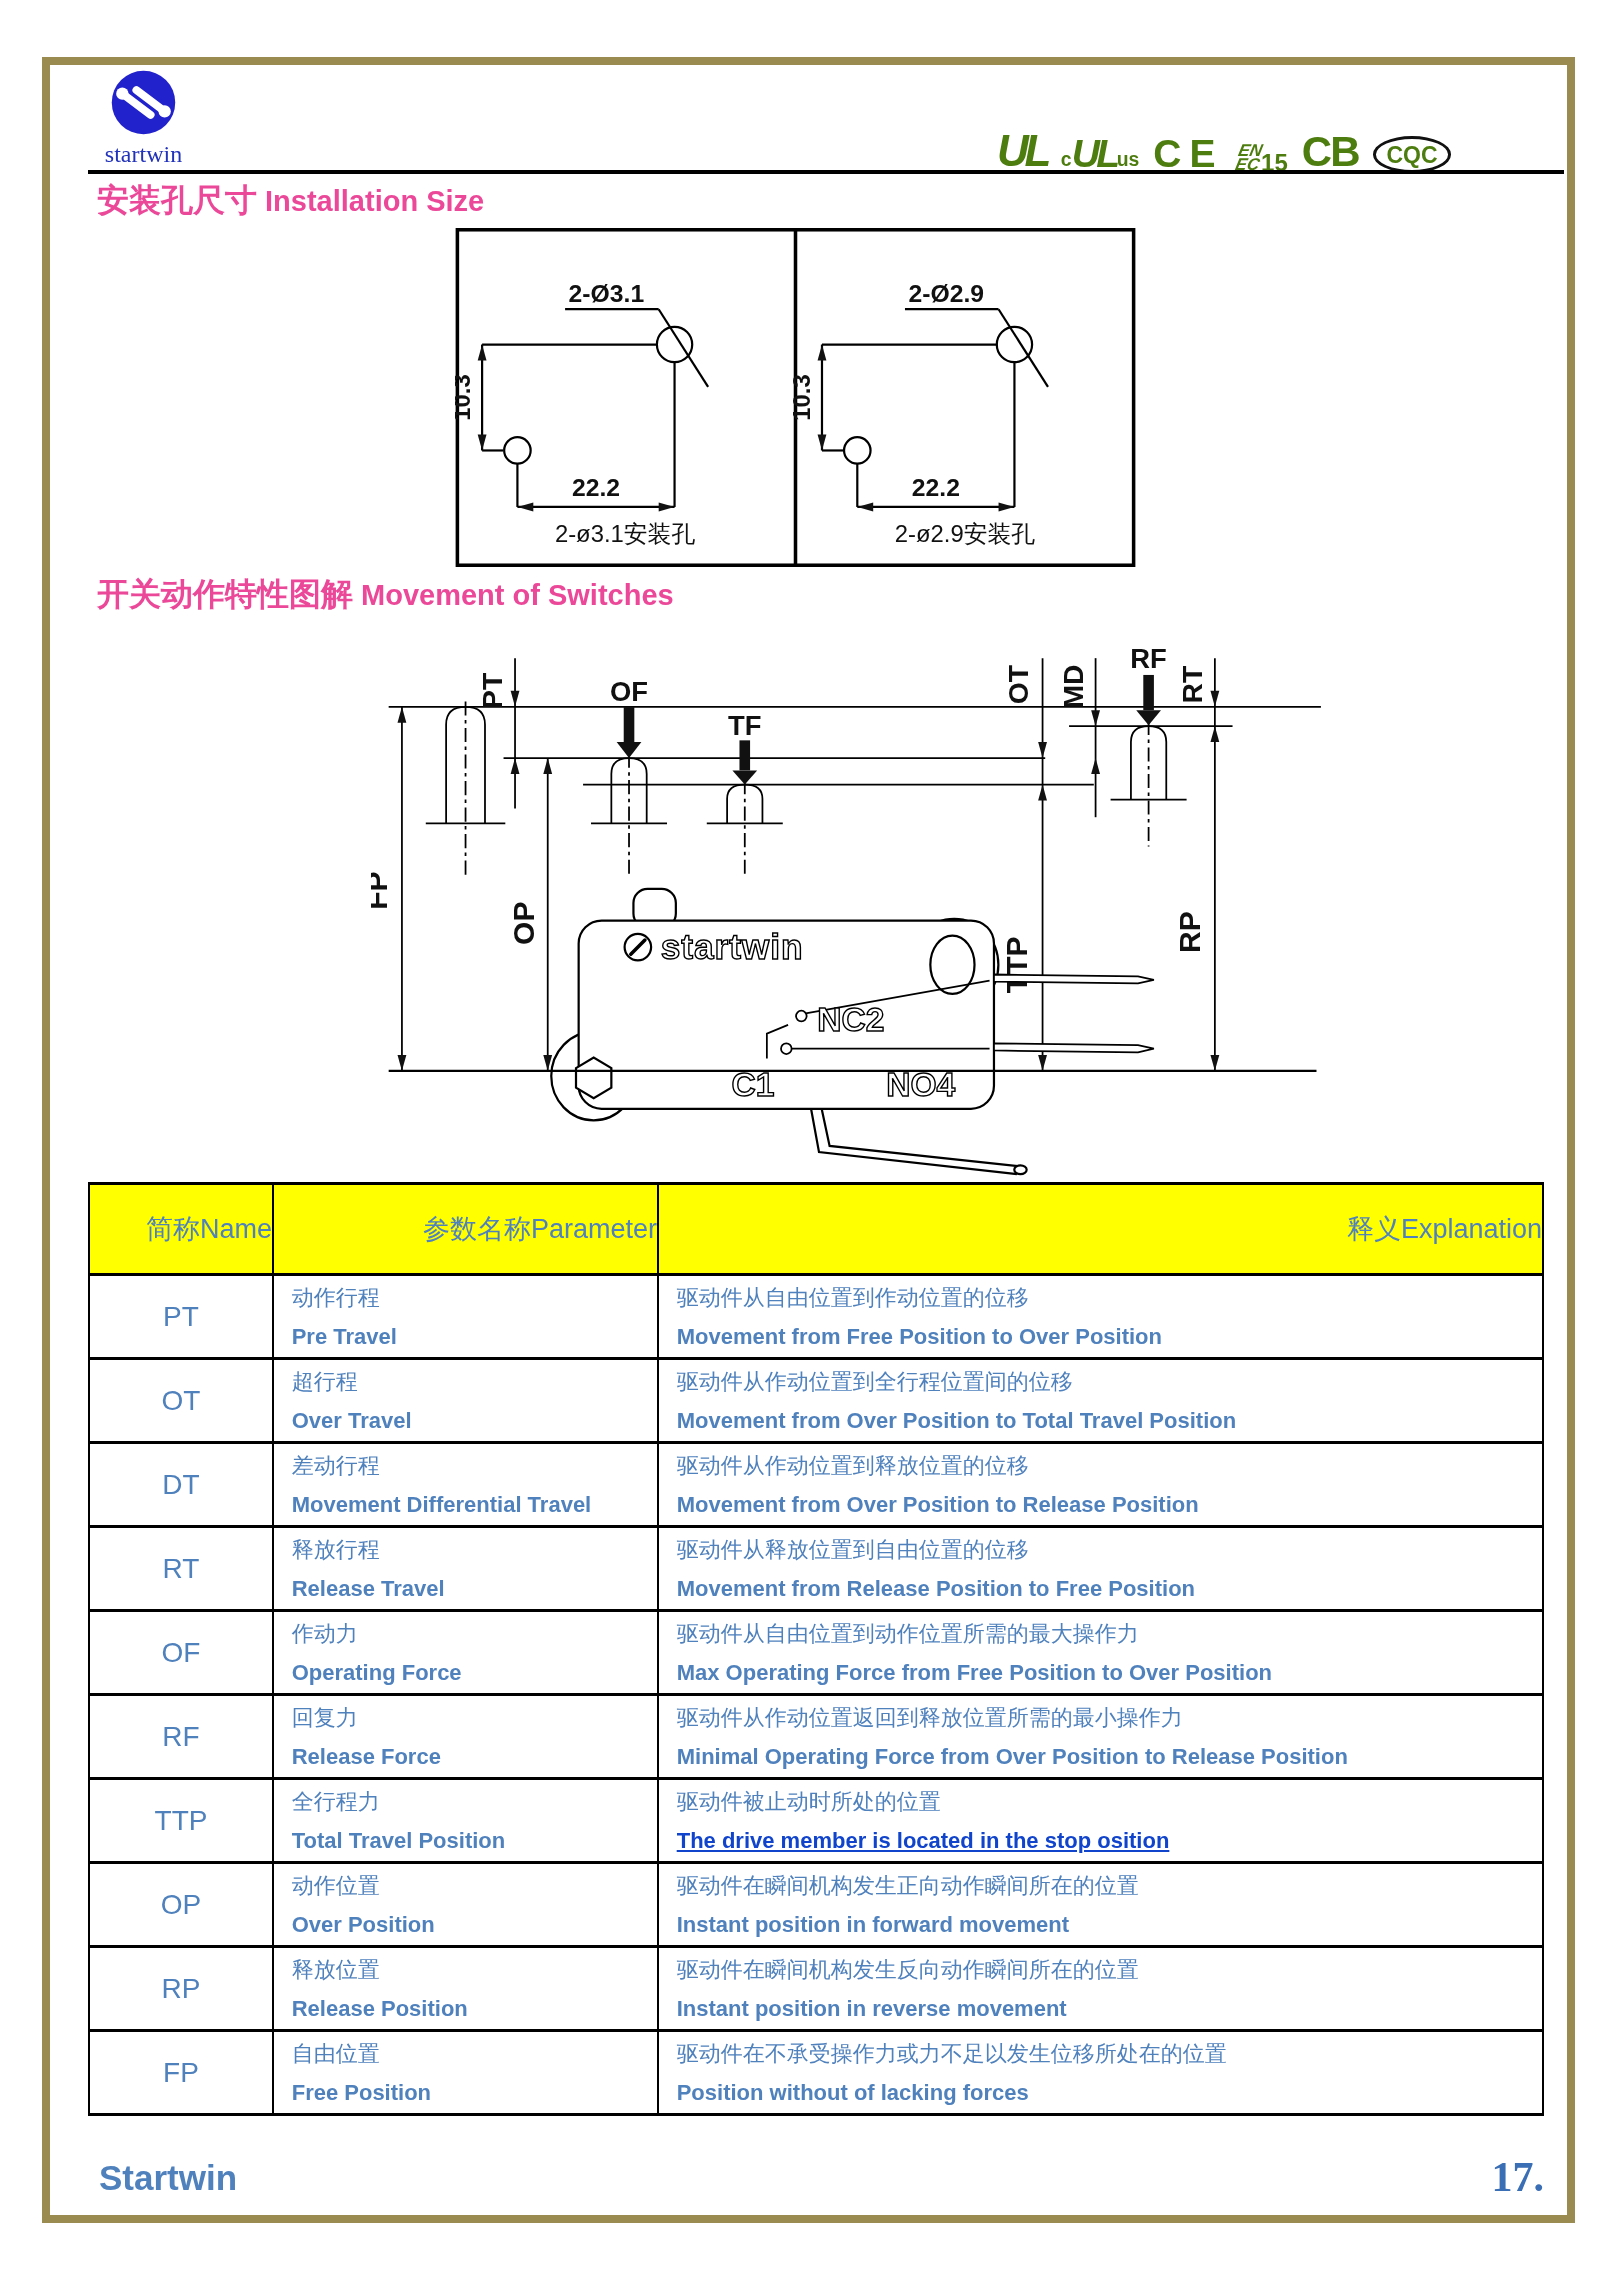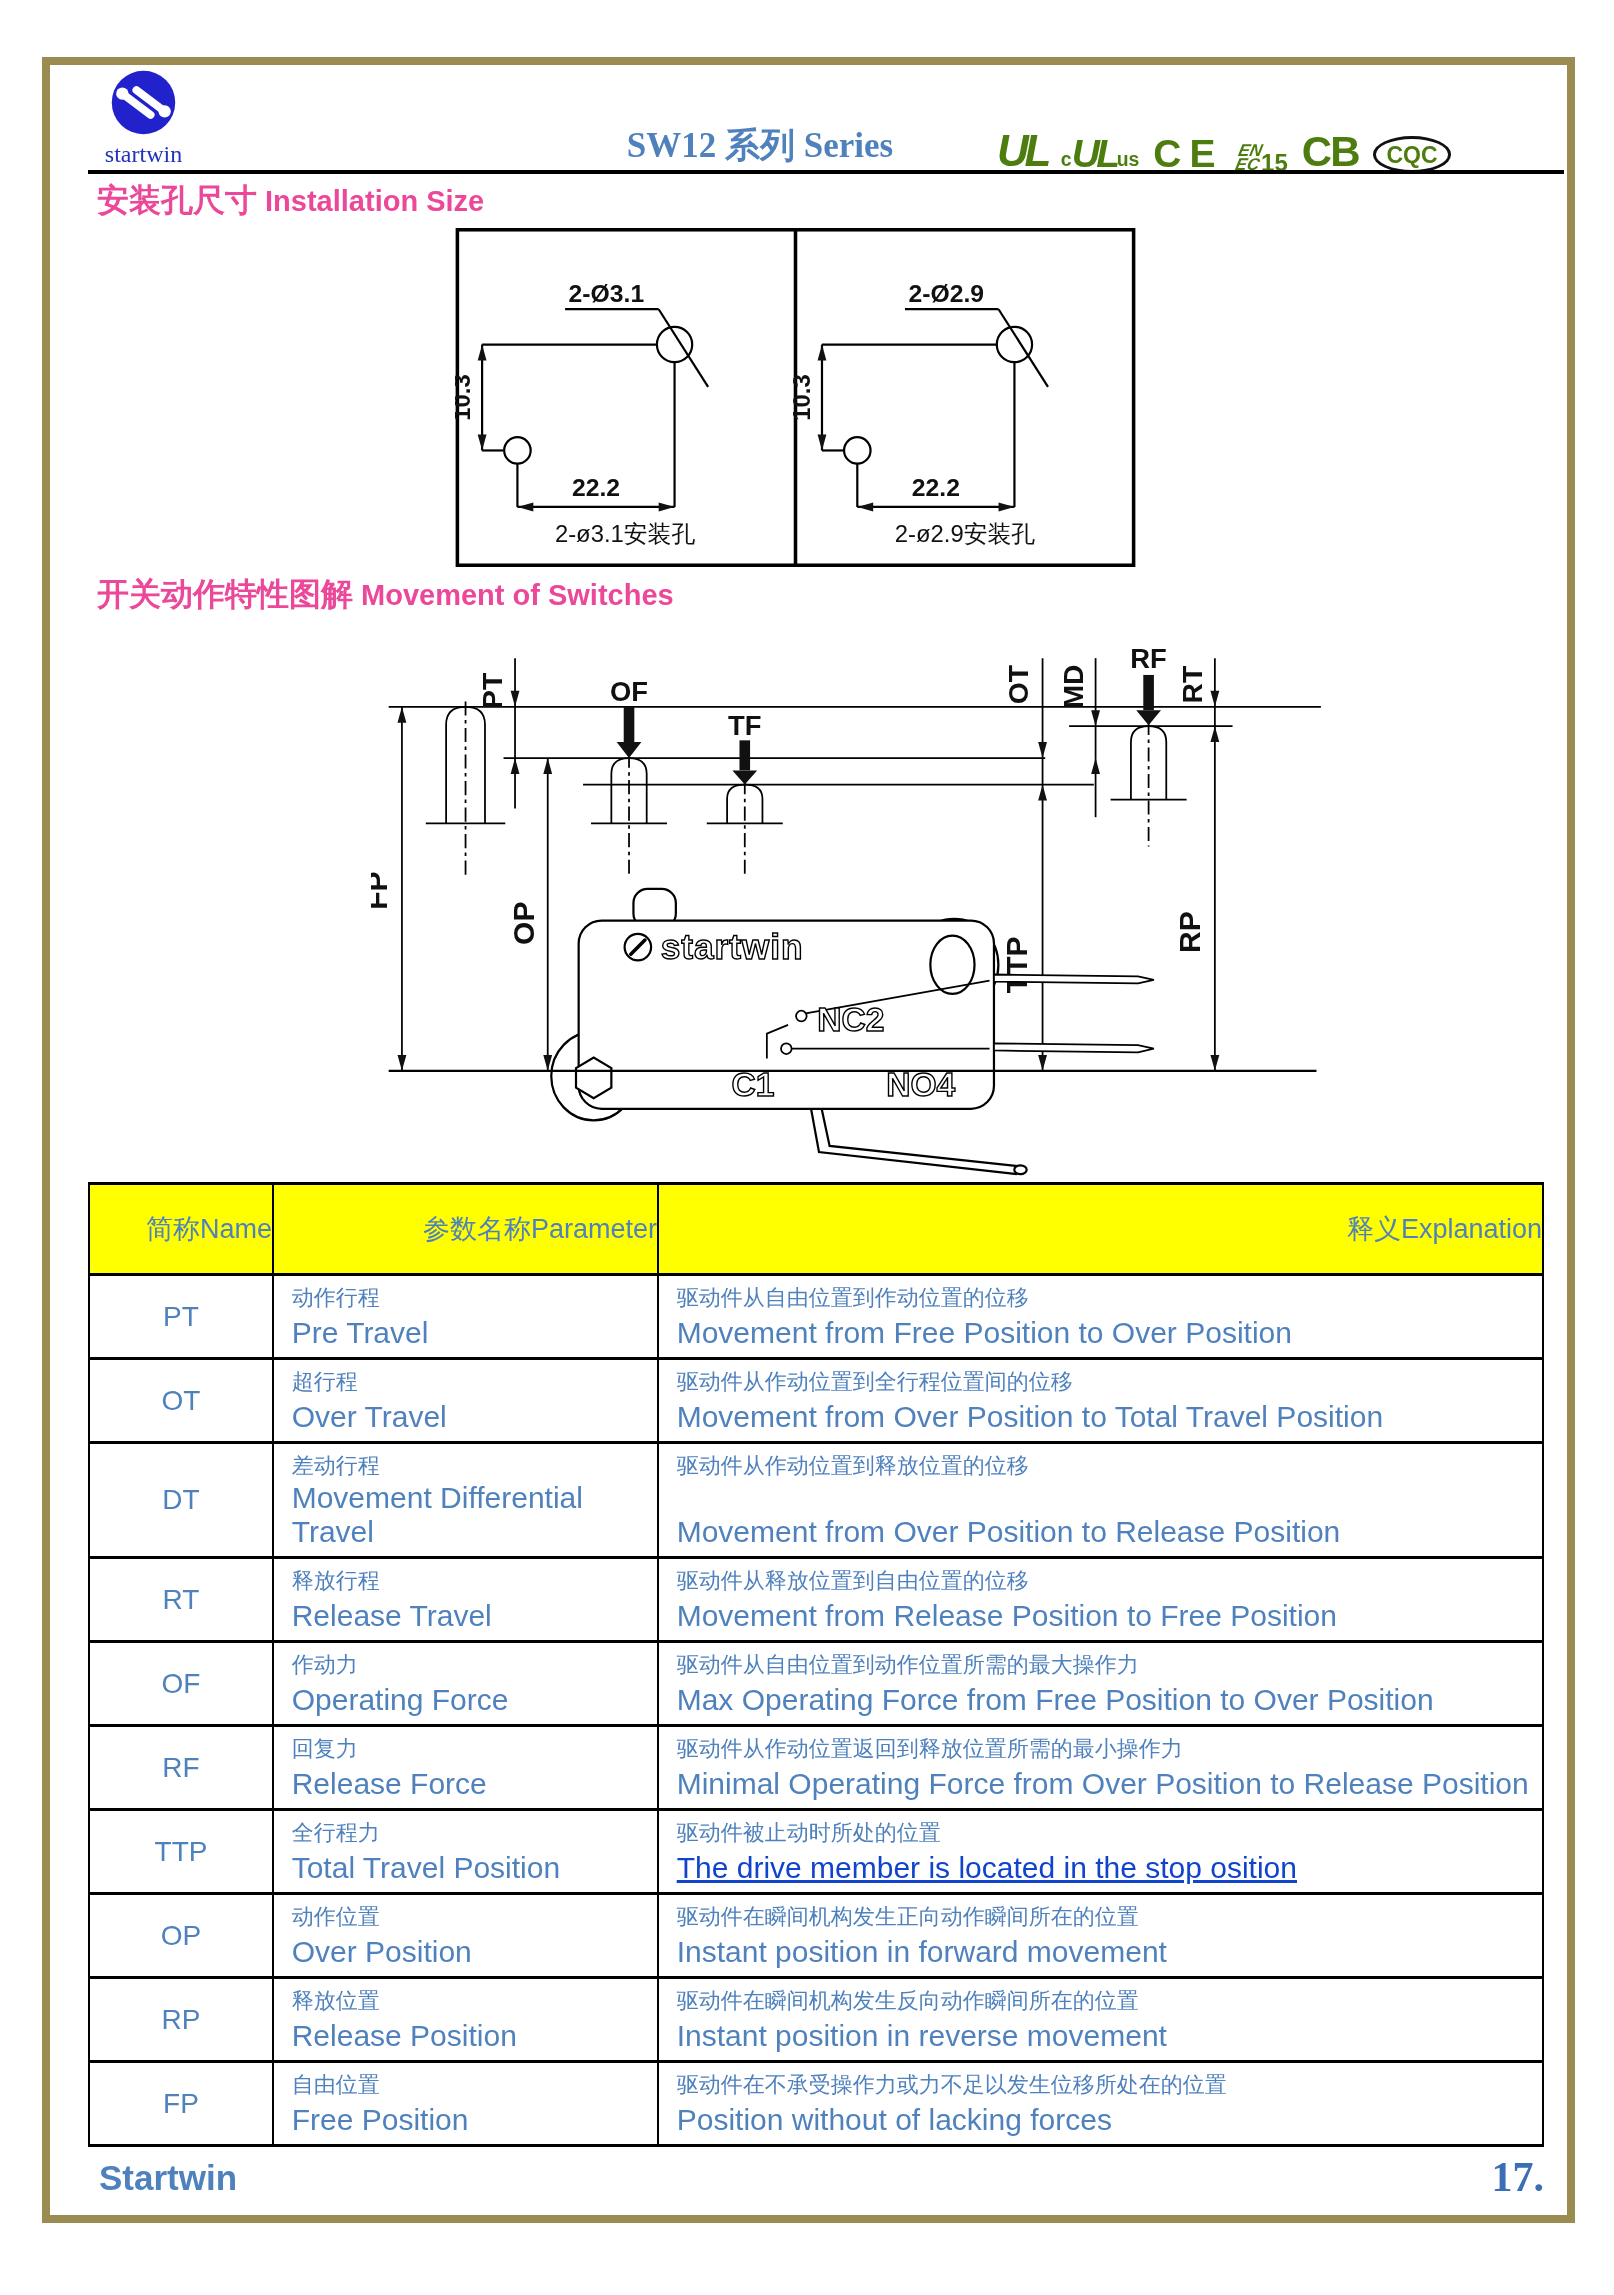--- a/index.html
+++ b/index.html
@@ -36,21 +36,21 @@
   .ptable td,.ptable th{border:2.7px solid #000;border-top-width:3.5px;border-bottom-width:3.5px;
           padding:0;vertical-align:middle;}
   .ptable thead th{background:#ffff00;height:88px;color:#4f81bd;font-weight:normal;
           font-size:27px;text-align:right;padding-left:19.4px;}
   .ptable thead th:first-child{text-align:right;padding-left:0;}
   .ptable tbody td{height:81px;}
   .c-name{color:#4f81bd;font-size:28px;text-align:center;}
   .cellv{display:flex;flex-direction:column;justify-content:space-between;
          height:100%;box-sizing:border-box;padding:7px 8.8px 7px 17.7px;}
   .cellv .cn{color:#4f81bd;font-size:22px;}
-  .cellv .en{color:#4f81bd;font-size:30px;}
+  .cellv .en{color:#4f81bd;font-size:22px;font-weight:bold;}
   .cellv .en.hl{color:#1144cc;text-decoration:underline;}
   
   .foot-brand{position:absolute;left:99px;top:2158px;font-size:35px;font-weight:bold;
               color:#4f81bd;letter-spacing:0px;}
   .foot-url{position:absolute;left:495px;top:2166px;width:619px;text-align:center;
             font-size:26.5px;font-weight:bold;color:#4f81bd;}
   .foot-page{position:absolute;right:71px;top:2153px;font-family:"Liberation Serif",serif;
              font-size:42px;font-weight:bold;color:#3a6eb5;}
   svg text{font-family:"Liberation Sans",sans-serif;}
   .dimtxt{font-weight:bold;fill:#111;}
@@ -66,21 +66,20 @@
     <svg width="67" height="67" viewBox="0 0 76 76">
       <circle cx="38" cy="38" r="36" fill="#2222cc"></circle>
       <path d="M14,28 L46,52" stroke="#fff" stroke-width="9" stroke-linecap="round"></path>
       <path d="M30,24 L62,48" stroke="#fff" stroke-width="9" stroke-linecap="round"></path>
       <circle cx="14" cy="28" r="7" fill="#fff"></circle>
       <circle cx="62" cy="48" r="7" fill="#fff"></circle>
     </svg>
     <div class="logo-word">startwin</div>
   </div>
 
-  <div class="title">SW12 系列 Series</div>
 
   <div class="certs">
     <span class="ul-mark">UL</span>
     <span class="culus">
       <span class="small">c</span>
         <span class="big">UL</span>
         <span class="small">us</span>
     </span>
     <span class="ce-mark">CE</span>
     <span class="enec">

